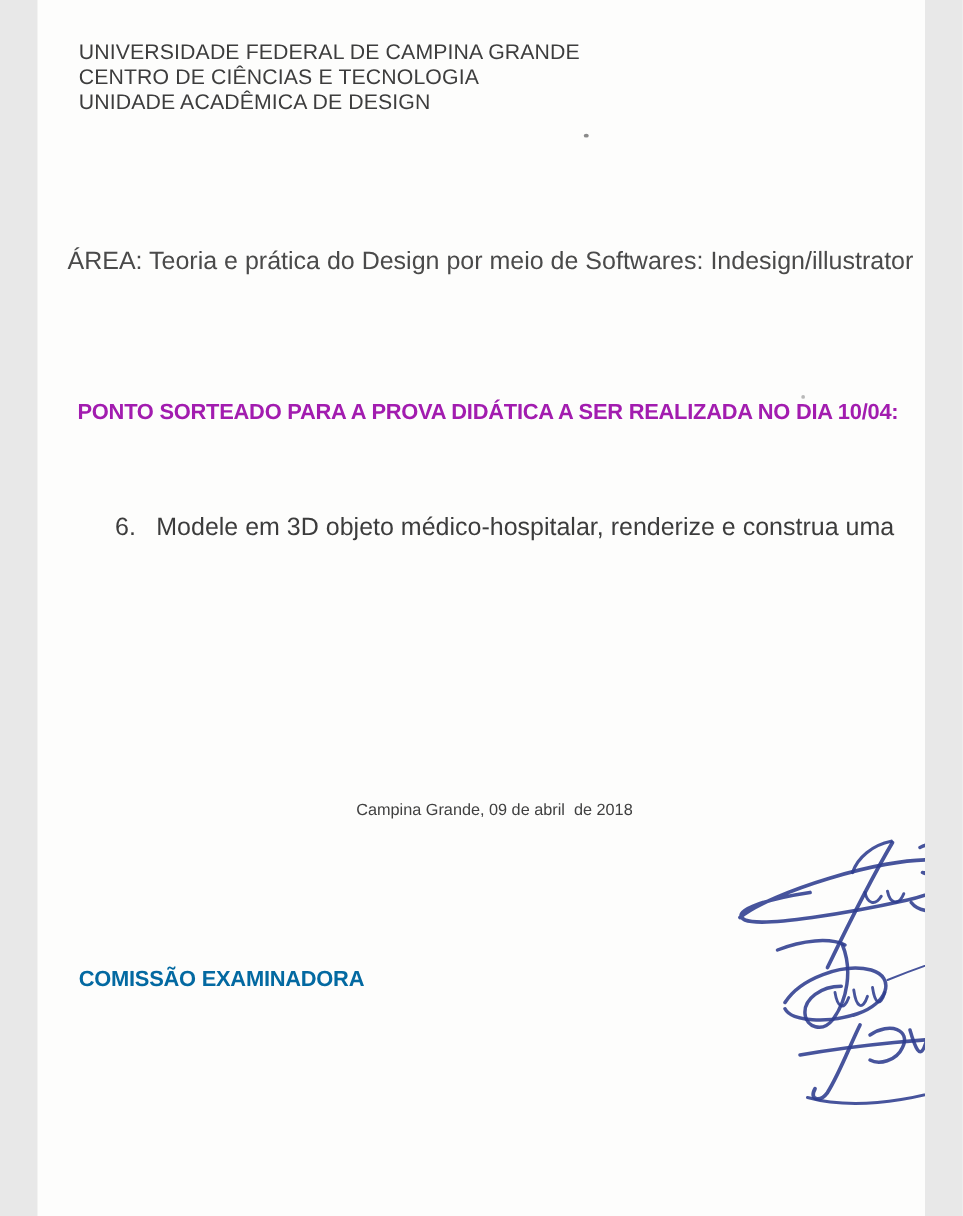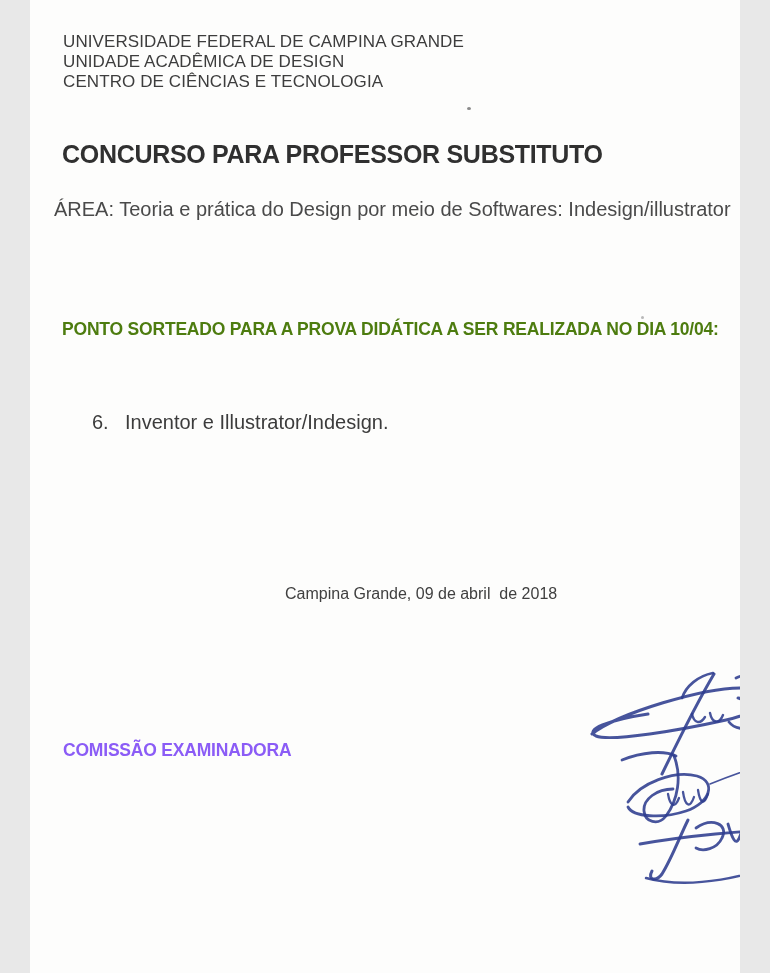--- a/index.html
+++ b/index.html
@@ -49,21 +49,21 @@
     color: #4a4a4a;
     text-align: right;
   }
   
   .ponto-text {
     position: absolute;
     left: 32px;
     top: 319px;
     font-size: 17.5px;
     font-weight: bold;
-    color: #4d7c0f;
+    color: #a21caf;
     letter-spacing: -0.2px;
   }
   
   .exam-item {
     position: absolute;
     left: 62px;
     top: 408px;
     display: flex;
     align-items: flex-start;
     font-size: 20px;
@@ -72,33 +72,33 @@
   }
   .item-number {
     width: 24px;
     flex: 0 0 auto;
   }
   .item-lines { margin-left: 9px; }
   
   .date-line {
     position: absolute;
     left: 255px;
-    top: 585px;
-    font-size: 16px;
+    top: 640px;
+    font-size: 13px;
     color: #404040;
     white-space: pre;
   }
   
   .commission-label {
     position: absolute;
     left: 33px;
-    top: 740px;
+    top: 773px;
     font-size: 17.5px;
     font-weight: bold;
-    color: #8b5cf6;
+    color: #0369a1;
     letter-spacing: -0.2px;
   }
   .commission-members {
     position: absolute;
     left: 260px;
     top: 740px;
     font-size: 17.5px;
     color: #3e3e3e;
   }
   .commission-member { margin-bottom: 29px; line-height: 22px; }
@@ -127,36 +127,35 @@
   #speck-1 { left: 437px; top: 107px; width: 4px; height: 3px; }
   #speck-2 { left: 611px; top: 316px; width: 3px; height: 3px; opacity: .6; }
 </style>
 </head>
 <body>
 
 <div class="page" style="color: rgb(58, 58, 58);">
 
   <div class="doc-header">
     <div>UNIVERSIDADE FEDERAL DE CAMPINA GRANDE</div>
+    <div>CENTRO DE CIÊNCIAS E TECNOLOGIA</div>
     <div>UNIDADE ACADÊMICA DE DESIGN</div>
-    <div>CENTRO DE CIÊNCIAS E TECNOLOGIA</div>
   </div>
 
-  <h1 class="doc-title">CONCURSO PARA PROFESSOR SUBSTITUTO</h1>
 
   <div class="area-text">
     <div>ÁREA: Teoria e prática do Design por meio de Softwares: Indesign/illustrator</div>
   </div>
 
   <div class="ponto-text">PONTO SORTEADO PARA A PROVA DIDÁTICA A SER REALIZADA NO DIA 10/04:</div>
 
   <div class="exam-item">
     <span class="item-number">6.</span>
     <span class="item-lines">
-      <div>Inventor e Illustrator/Indesign.</div>
+      <div>Modele em 3D objeto médico-hospitalar, renderize e construa uma</div>
     </span>
   </div>
 
   <div class="date-line">Campina Grande, 09 de abril  de 2018</div>
 
   <div class="commission-label">COMISSÃO EXAMINADORA</div>
   <div class="commission-members">
   </div>
 
   <svg id="sig-1" class="sig" width="215" height="125" viewBox="0 0 215 125">

